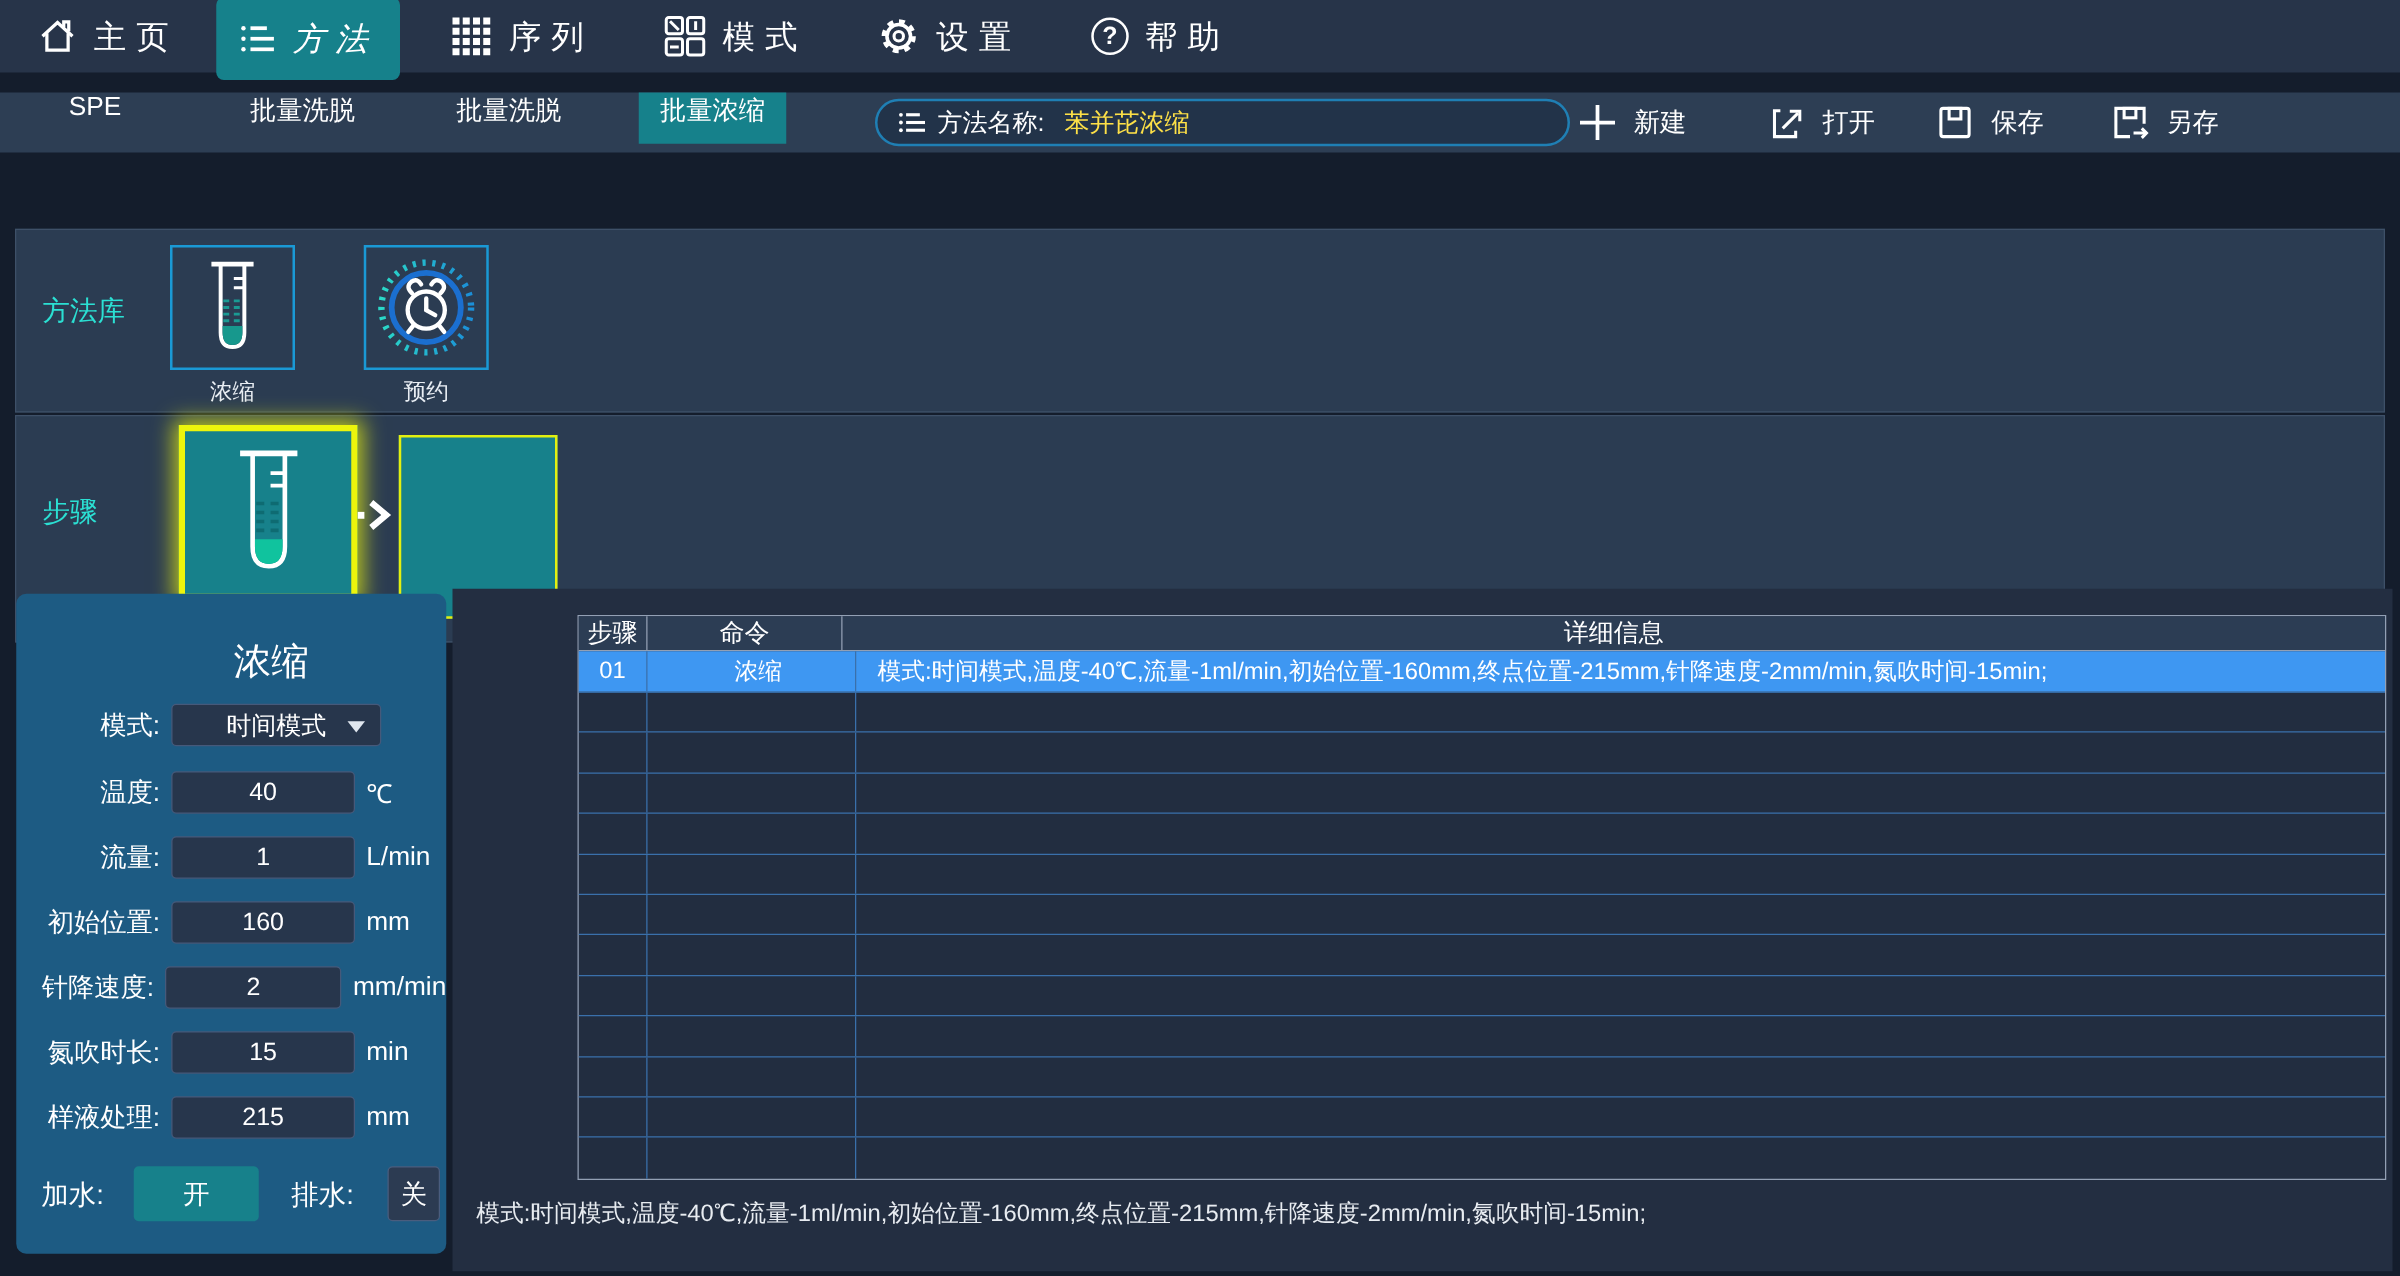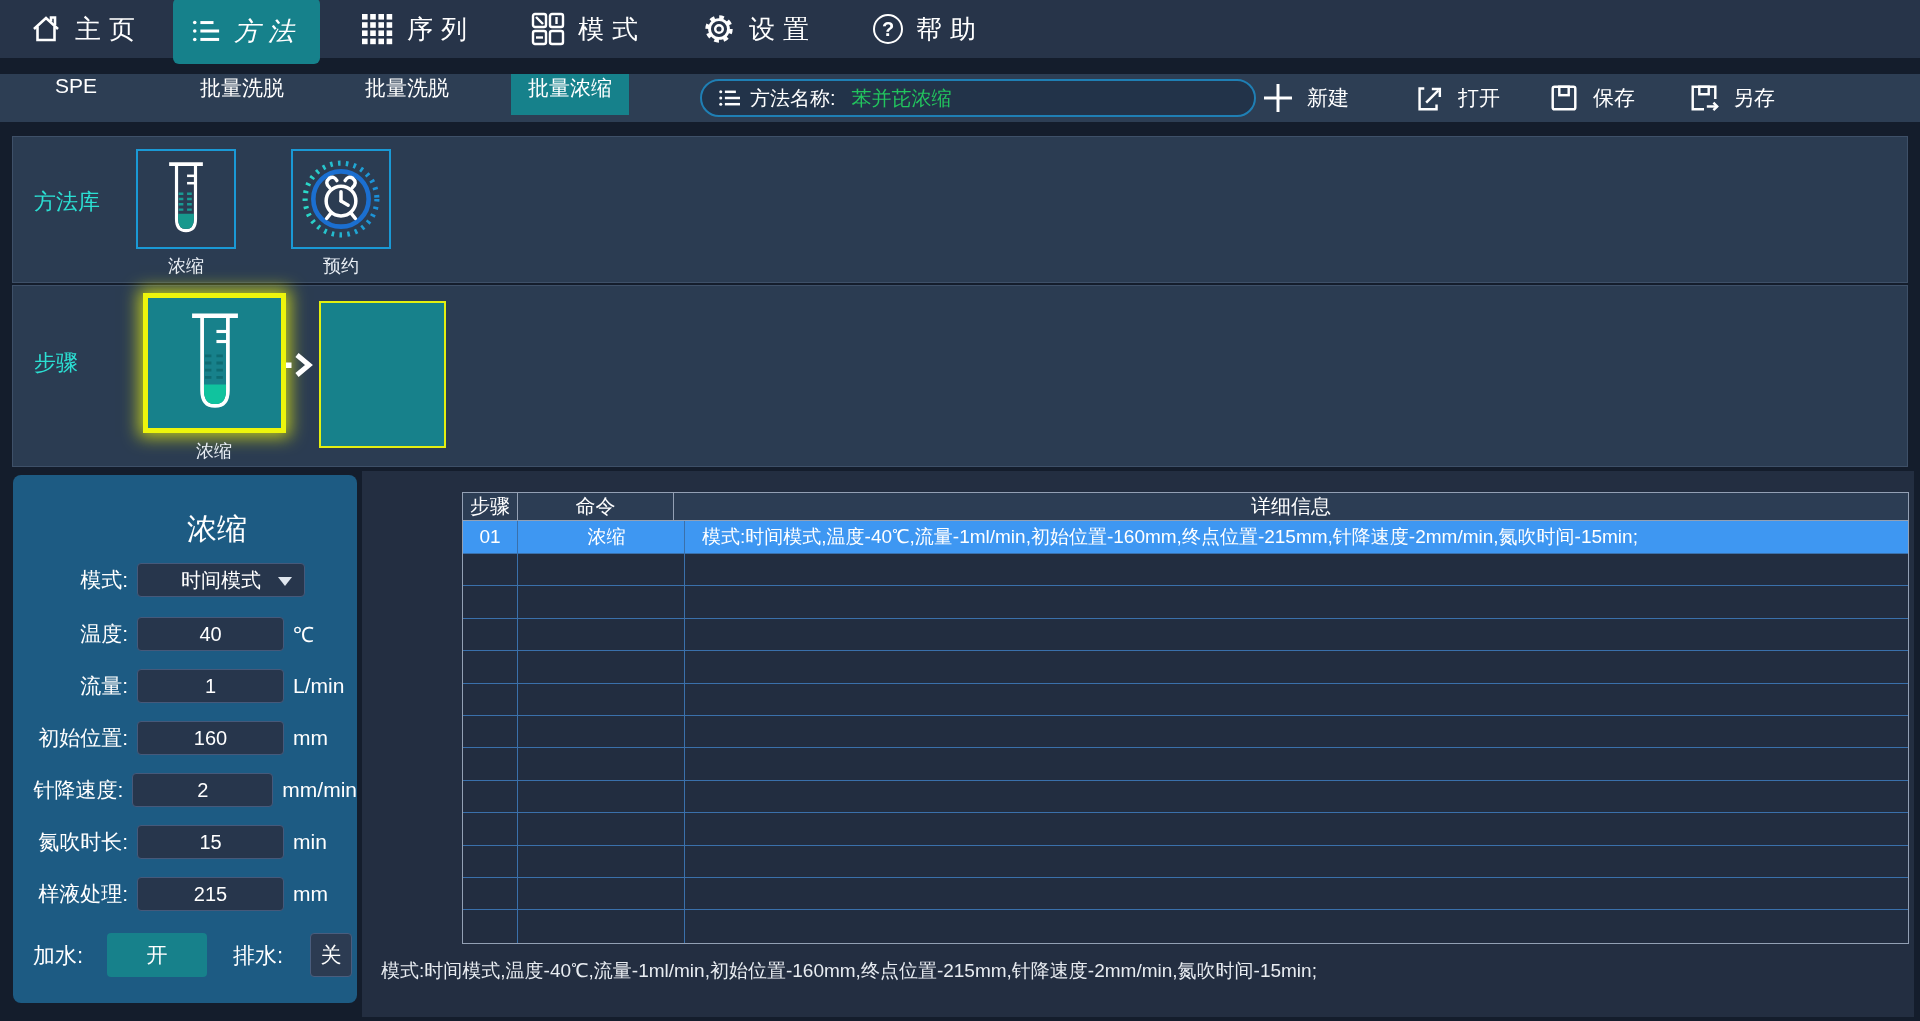--- a/index.html
+++ b/index.html
@@ -21,26 +21,26 @@
 
   
   .tabbar { position:absolute; left:0; top:74px; width:100%; height:48px; background:#2d3e54; }
   .tab { position:absolute; top:0; height:41px; display:flex; align-items:flex-start;
          justify-content:center; font-size:21px; color:#fff; }
   .tab.active { background:#16818b; }
   .method-field { position:absolute; left:700px; top:5px; width:556px; height:38px;
         border:2px solid #1f7fb4; border-radius:19px; background:#223349;
         display:flex; align-items:center; padding-left:16px; }
   .method-field .fl { font-size:20px; color:#fff; margin-left:10px; }
-  .method-field .fv { font-size:20px; color:#22c55e; margin-left:16px; }
+  .method-field .fv { font-size:20px; color:#fde047; margin-left:16px; }
   .action-btn { position:absolute; top:0; height:48px; display:flex; align-items:center; gap:13px; }
   .action-btn .lbl { font-size:21px; color:#fff; }
 
   
-  .section { position:absolute; left:12px; width:1896px; background:#2b3c52; border:1px solid #3e5068; }
+  .section { position:absolute; left:12px; width:1896px; background:#2b3c52; border:1px solid #3e5068;margin-top:47px; }
   .sec-lib   { top:136px; height:147px; }
   .sec-steps { top:285px; height:182px; }
   .sec-label { position:absolute; left:21px; font-size:22px; color:#2be0d3; }
   .lib-box { position:absolute; top:12px; width:100px; height:100px; border:2px solid #1a99d5;
              display:flex; align-items:center; justify-content:center; }
   .lib-label, .step-label { position:absolute; width:140px; text-align:center;
              font-size:18px; color:#e9eef4; }
   .step-box { position:absolute; background:#17818b; display:flex; align-items:center; justify-content:center; }
   .step-box.selected { left:130px; top:7px; width:143px; height:140px;
         border:5px solid #edf50c; box-shadow:0 0 16px 4px rgba(237,245,12,.75); }

